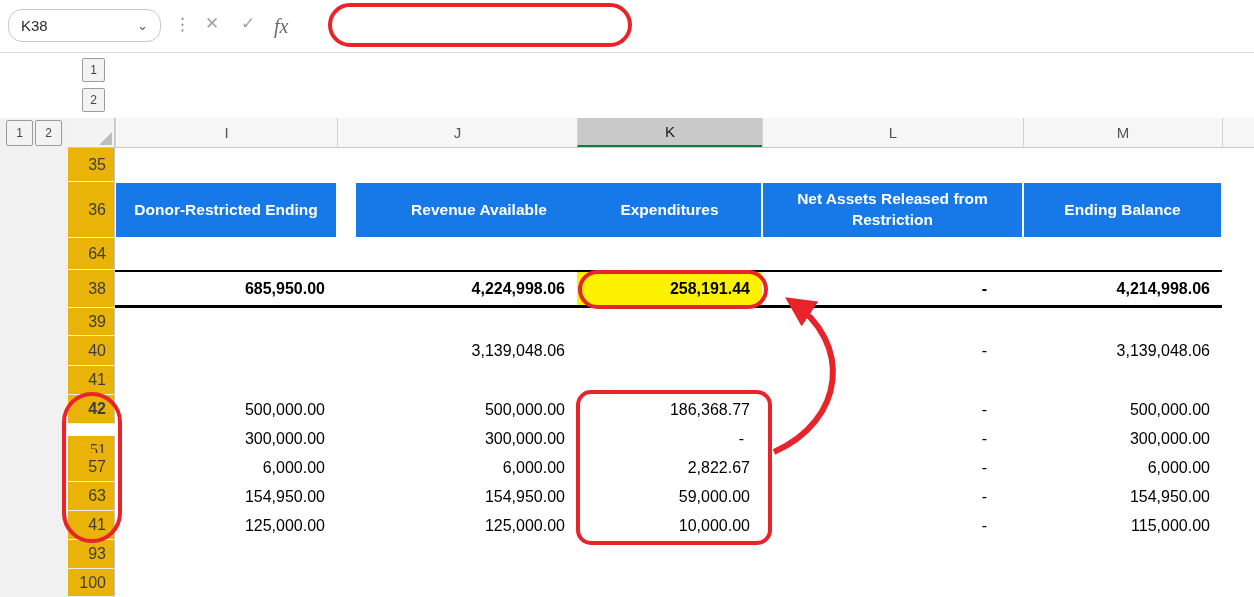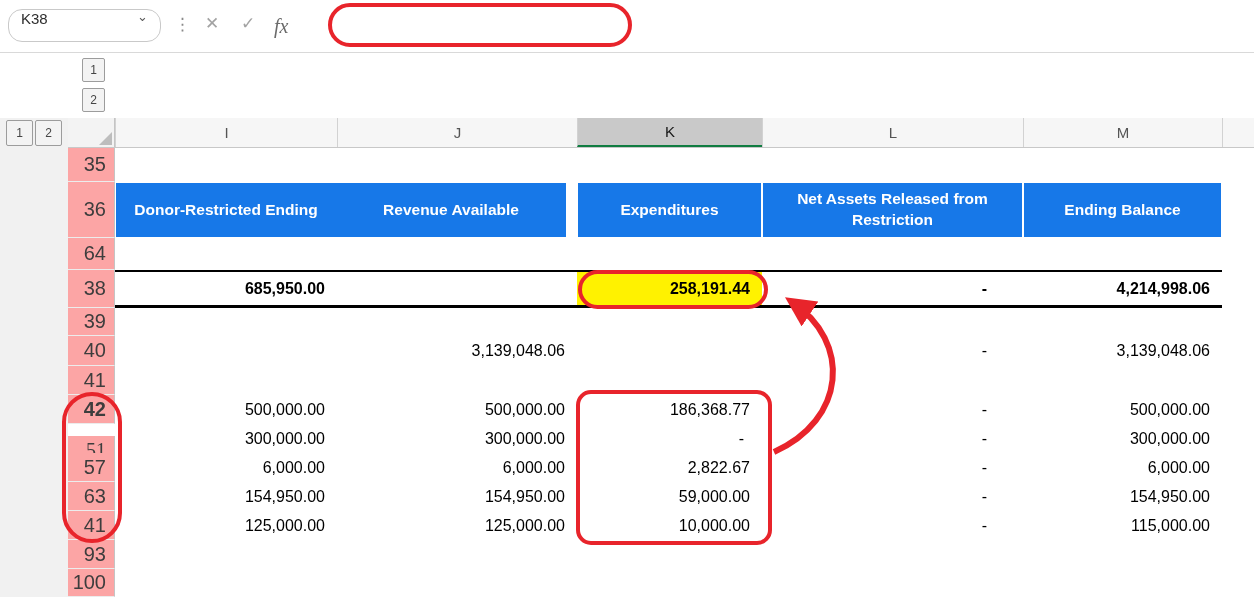--- a/index.html
+++ b/index.html
@@ -3,21 +3,21 @@
 <meta charset="utf-8">
 <title>Excel SUBTOTAL worksheet</title>
 <style>
   *{margin:0;padding:0;box-sizing:border-box}
   html,body{background:#fff}
   body{font-family:"Liberation Sans",sans-serif;width:1254px;height:597px;overflow:hidden}
   #app{position:relative;width:1254px;height:597px;background:#fff;overflow:hidden}
 
   
   .topbar{position:absolute;left:0;top:0;width:1254px;height:53px;background:#fff;border-bottom:1px solid #d9d9d9}
-  .namebox{position:absolute;left:8px;top:9px;width:153px;height:33px;border:1px solid #c9c9c9;border-radius:14px;display:flex;padding:0 12px;font-size:15px;color:#2e2e2e;background:#fff}
+  .namebox{position:absolute;left:8px;top:9px;width:153px;height:33px;border:1px solid #c9c9c9;border-radius:14px;display:flex;align-items:center;padding:0 12px;font-size:15px;color:#2e2e2e;background:#fff}
   .namebox .chev{margin-left:auto;color:#5a5a5a;font-size:13px;line-height:1}
   .dots{position:absolute;left:174px;top:16px;color:#8a8a8a;font-size:17px;line-height:1}
   .fb-icon{position:absolute;top:15px;font-size:17px;color:#a3a3a3;line-height:1}
   .icon-x{left:205px}
   .icon-check{left:241px}
   .icon-fx{position:absolute;left:274px;top:12px;font-size:20px;color:#6b6b6b;font-family:"Liberation Serif",serif;font-style:italic;line-height:1.4}
   .formula-text{position:absolute;left:352px;top:15px;font-family:"DejaVu Sans Mono",monospace;font-size:16px;color:#141414;letter-spacing:.5px;white-space:pre}
 
   
   .olv-btn{position:absolute;width:23px;height:24px;border:1px solid #9c9c9c;background:#f3f3f3;color:#454545;font-size:12px;display:flex;align-items:center;justify-content:center;border-radius:2px}
@@ -28,21 +28,21 @@
 
   
   #colheadrow{position:absolute;left:68px;top:118px;width:1186px;height:30px;background:#f6f6f6;border-bottom:1px solid #c8c8c8}
   .corner{position:absolute;left:0;top:0;width:47px;height:100%;background:#f3f3f3;border-right:1px solid #c4c4c4}
   .corner-tri{position:absolute;right:2px;bottom:2px;width:0;height:0;border-left:13px solid transparent;border-bottom:13px solid #bdbdbd}
   .colhead{position:absolute;top:0;height:100%;border-left:1px solid #d2d2d2;display:flex;align-items:center;justify-content:center;font-size:15px;color:#555}
   .colhead.sel{background:#c9c9c9;border-bottom:2px solid #107C41;color:#161616}
 
   
   #sheet{position:absolute;left:0;top:0;width:1254px;height:597px}
-  .rowhead{position:absolute;left:68px;width:47px;background:#fca5a5;border-right:1px solid #c4c4c4;border-bottom:1px solid #ececec;color:#3d3d3d;font-size:20px;display:flex;align-items:center;justify-content:flex-end;padding-right:8px}
+  .rowhead{position:absolute;left:68px;width:47px;background:#eab308;border-right:1px solid #c4c4c4;border-bottom:1px solid #ececec;color:#3d3d3d;font-size:16px;display:flex;align-items:center;justify-content:flex-end;padding-right:8px}
   .gridrow{position:absolute;background:transparent}
   .gridrow.total{border-top:2px solid #000;border-bottom:3px solid #000}
   .cell{position:absolute;top:0;height:100%;display:flex;align-items:center;justify-content:flex-end;padding-right:12px;font-size:16px;color:#000}
   .total .cell{font-weight:700}
   .cell.hl{background:#FFF200}
   .bluehead{position:absolute;background:#1778E8;color:#fff;font-weight:700;font-size:15.5px;display:flex;align-items:center;justify-content:center;text-align:center;line-height:1.35;padding:0 6px}
 
   
   .red-oval{position:absolute;border:4px solid #E8242B;pointer-events:none;z-index:50;background:transparent}
   #ann-formula{left:328px;top:3px;width:304px;height:44px;border-radius:24px}
@@ -83,28 +83,29 @@
       <div class="colhead sel" style="left: 509px; width: 185px;">K</div>
       <div class="colhead" style="left: 694px; width: 261px;">L</div>
       <div class="colhead" style="left: 955px; width: 199px;">M</div>
       <div class="colhead" style="left: 1154px; width: 32px;"></div>
     </div>
 
   <div id="sheet">
       <div class="rowhead" style="top: 148px; height: 34px;">35</div>
       <div class="rowhead" style="top: 182px; height: 56px;">36</div>
       <div class="bluehead" style="left: 116px; top: 183px; width: 220px; height: 54px;">Donor-Restricted Ending</div>
-      <div class="bluehead" style="left: 328px; top: 183px; width: 238px; height: 54px; padding-left: 14px;">Revenue Available</div>
+      <div class="bluehead" style="left: 356px; top: 183px; width: 238px; height: 54px; padding-left: 14px;">Revenue Available</div>
       <div class="bluehead" style="left: 763px; top: 183px; width: 259px; height: 54px;">Net Assets Released from Restriction</div>
       <div class="bluehead" style="left: 578px; top: 183px; width: 183px; height: 54px;">Expenditures</div>
       <div class="bluehead" style="left: 1024px; top: 183px; width: 197px; height: 54px;">Ending Balance</div>
       <div class="rowhead" style="top: 238px; height: 32px;">64</div>
       <div class="rowhead" style="top: 270px; height: 38px;">38</div>
       <div class="gridrow total" style="left: 115px; top: 270px; width: 1107px; height: 38px;">
         <div class="cell" style="left: 0px; width: 222px;">685,950.00</div>
+        <div class="cell" style="left: 222px; width: 240px;">4,224,998.06</div>
         <div class="cell hl" style="left: 462px; width: 185px;">258,191.44</div>
         <div class="cell" style="left: 647px; width: 261px; padding-right: 36px;">-</div>
         <div class="cell" style="left: 908px; width: 199px;">4,214,998.06</div>
       </div>
       <div class="rowhead" style="top: 308px; height: 28px;">39</div>
       <div class="rowhead" style="top: 336px; height: 30px;">40</div>
       <div class="gridrow" style="left: 115px; top: 336px; width: 1107px; height: 30px;">
         <div class="cell" style="left: 222px; width: 240px;">3,139,048.06</div>
         <div class="cell" style="left: 462px; width: 185px;"></div>
         <div class="cell" style="left: 647px; width: 261px; padding-right: 36px;">-</div>

